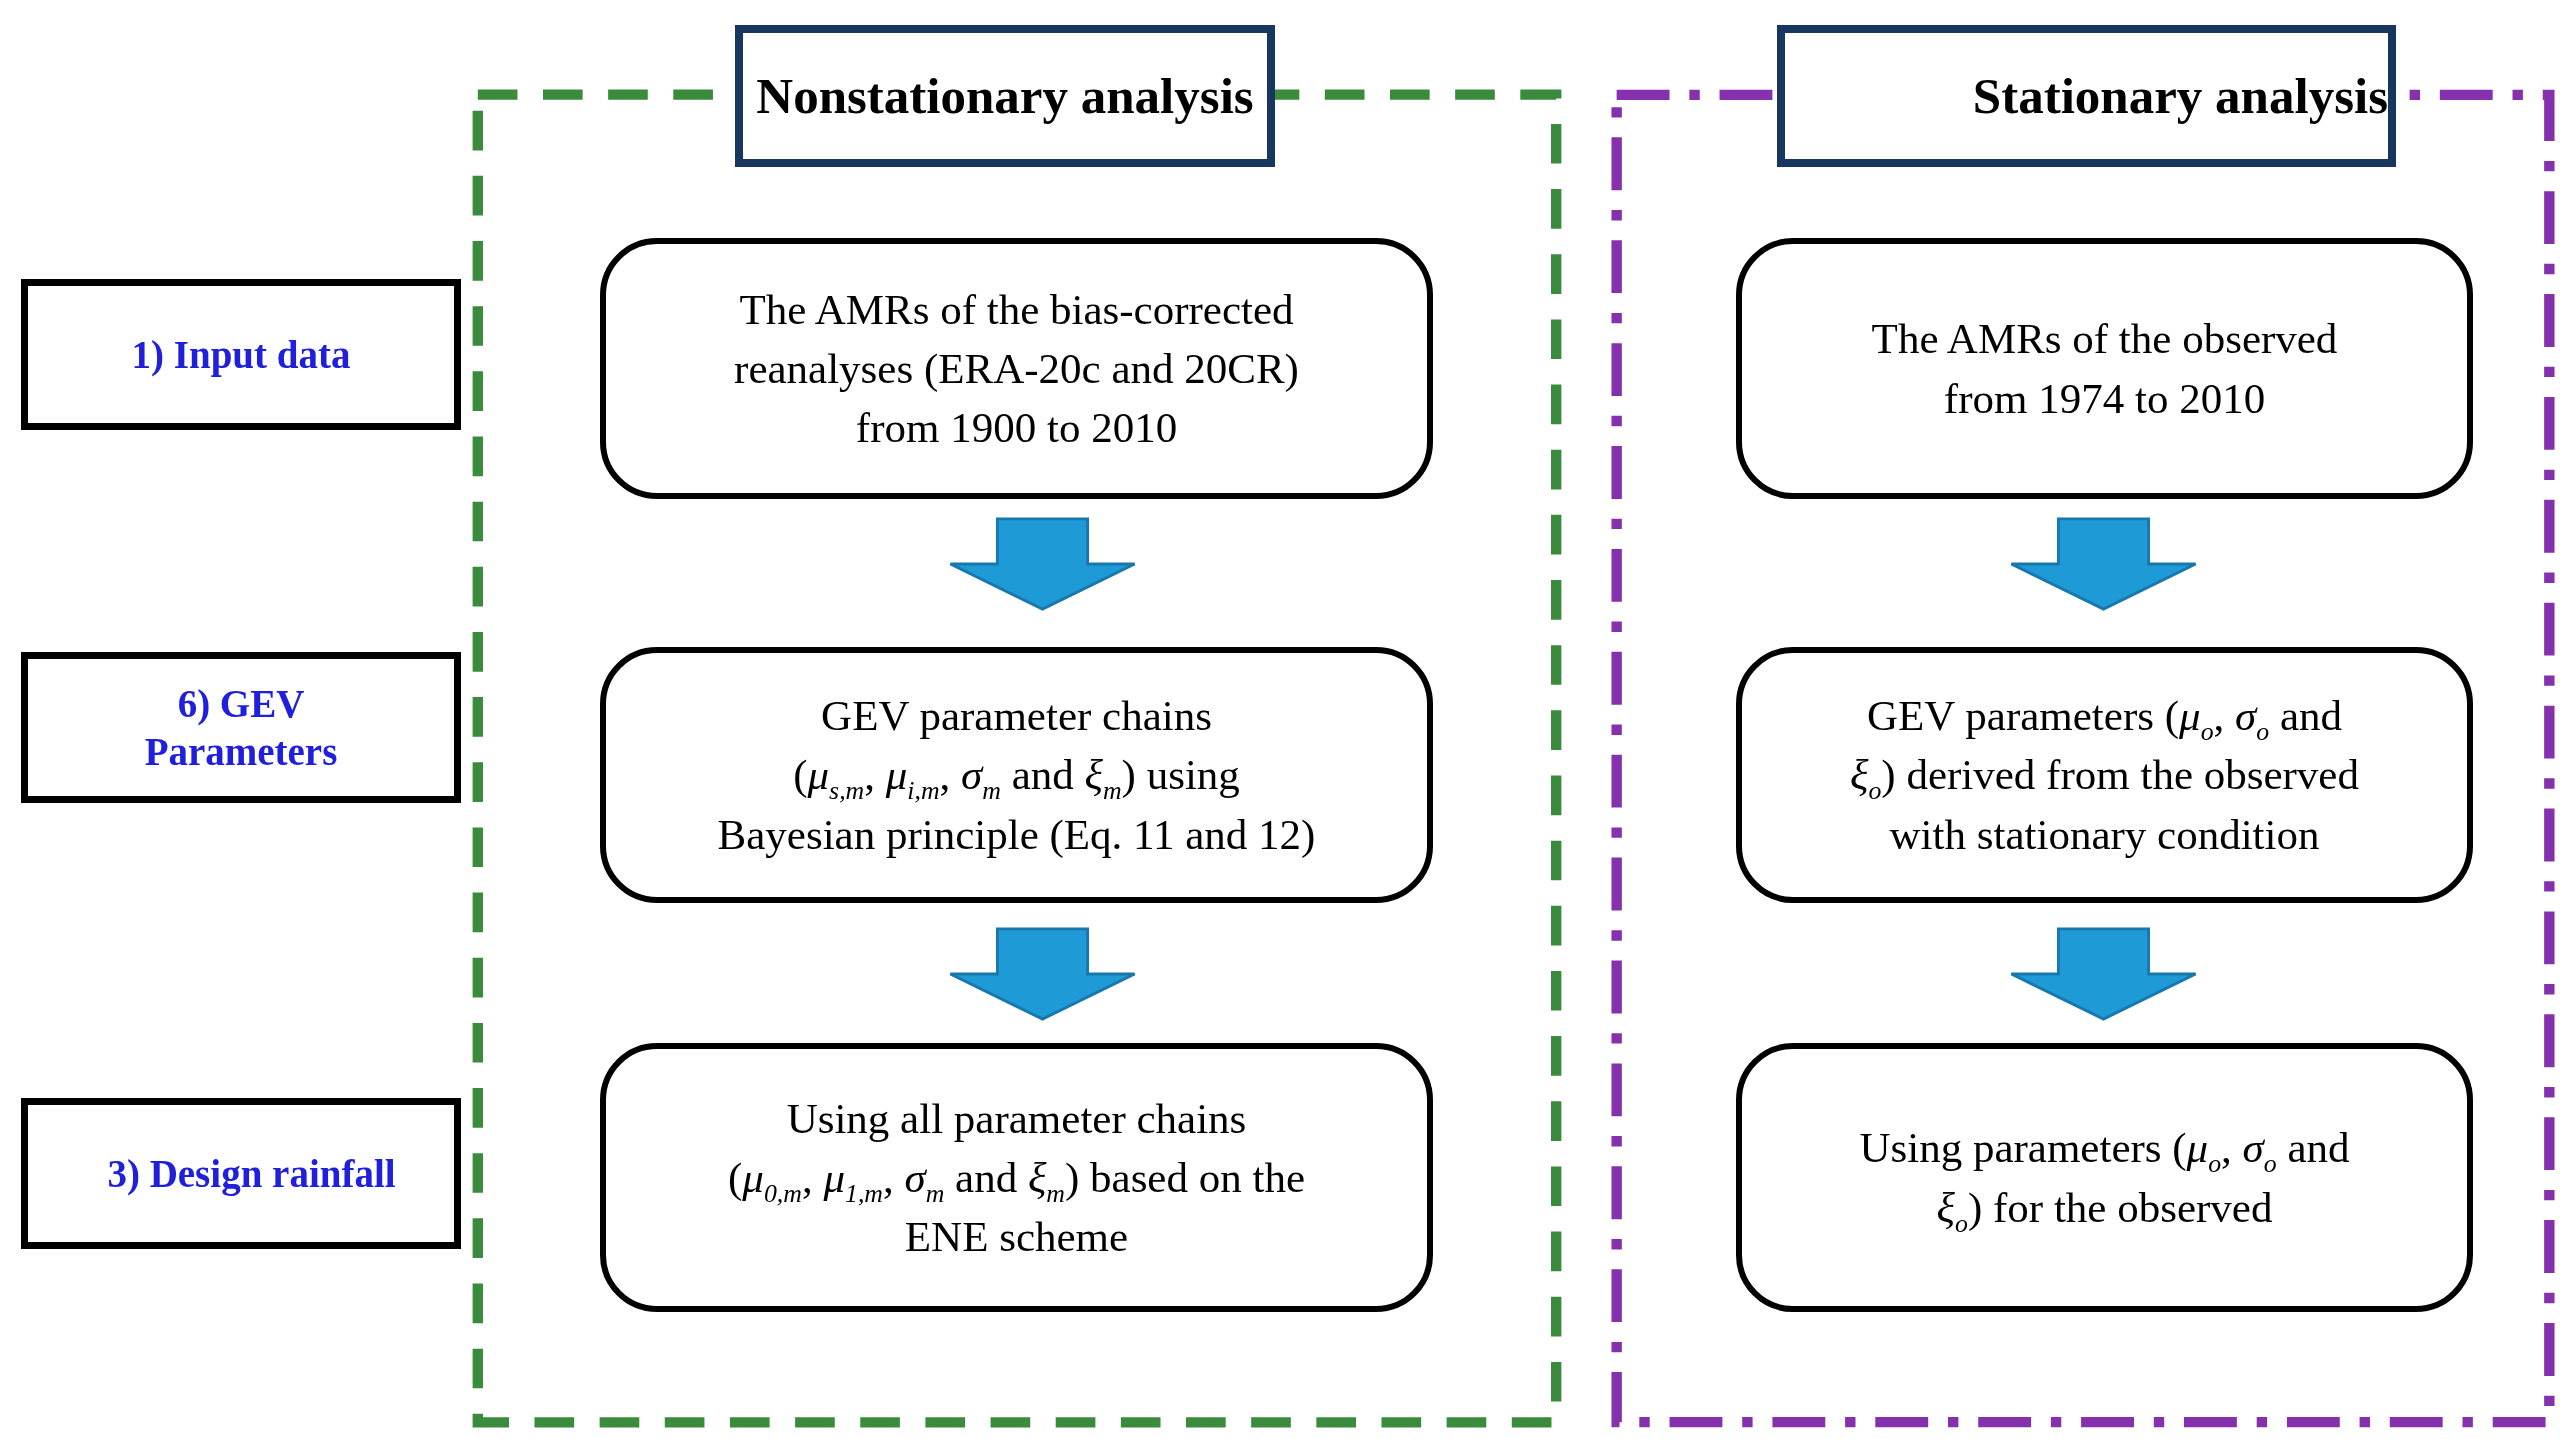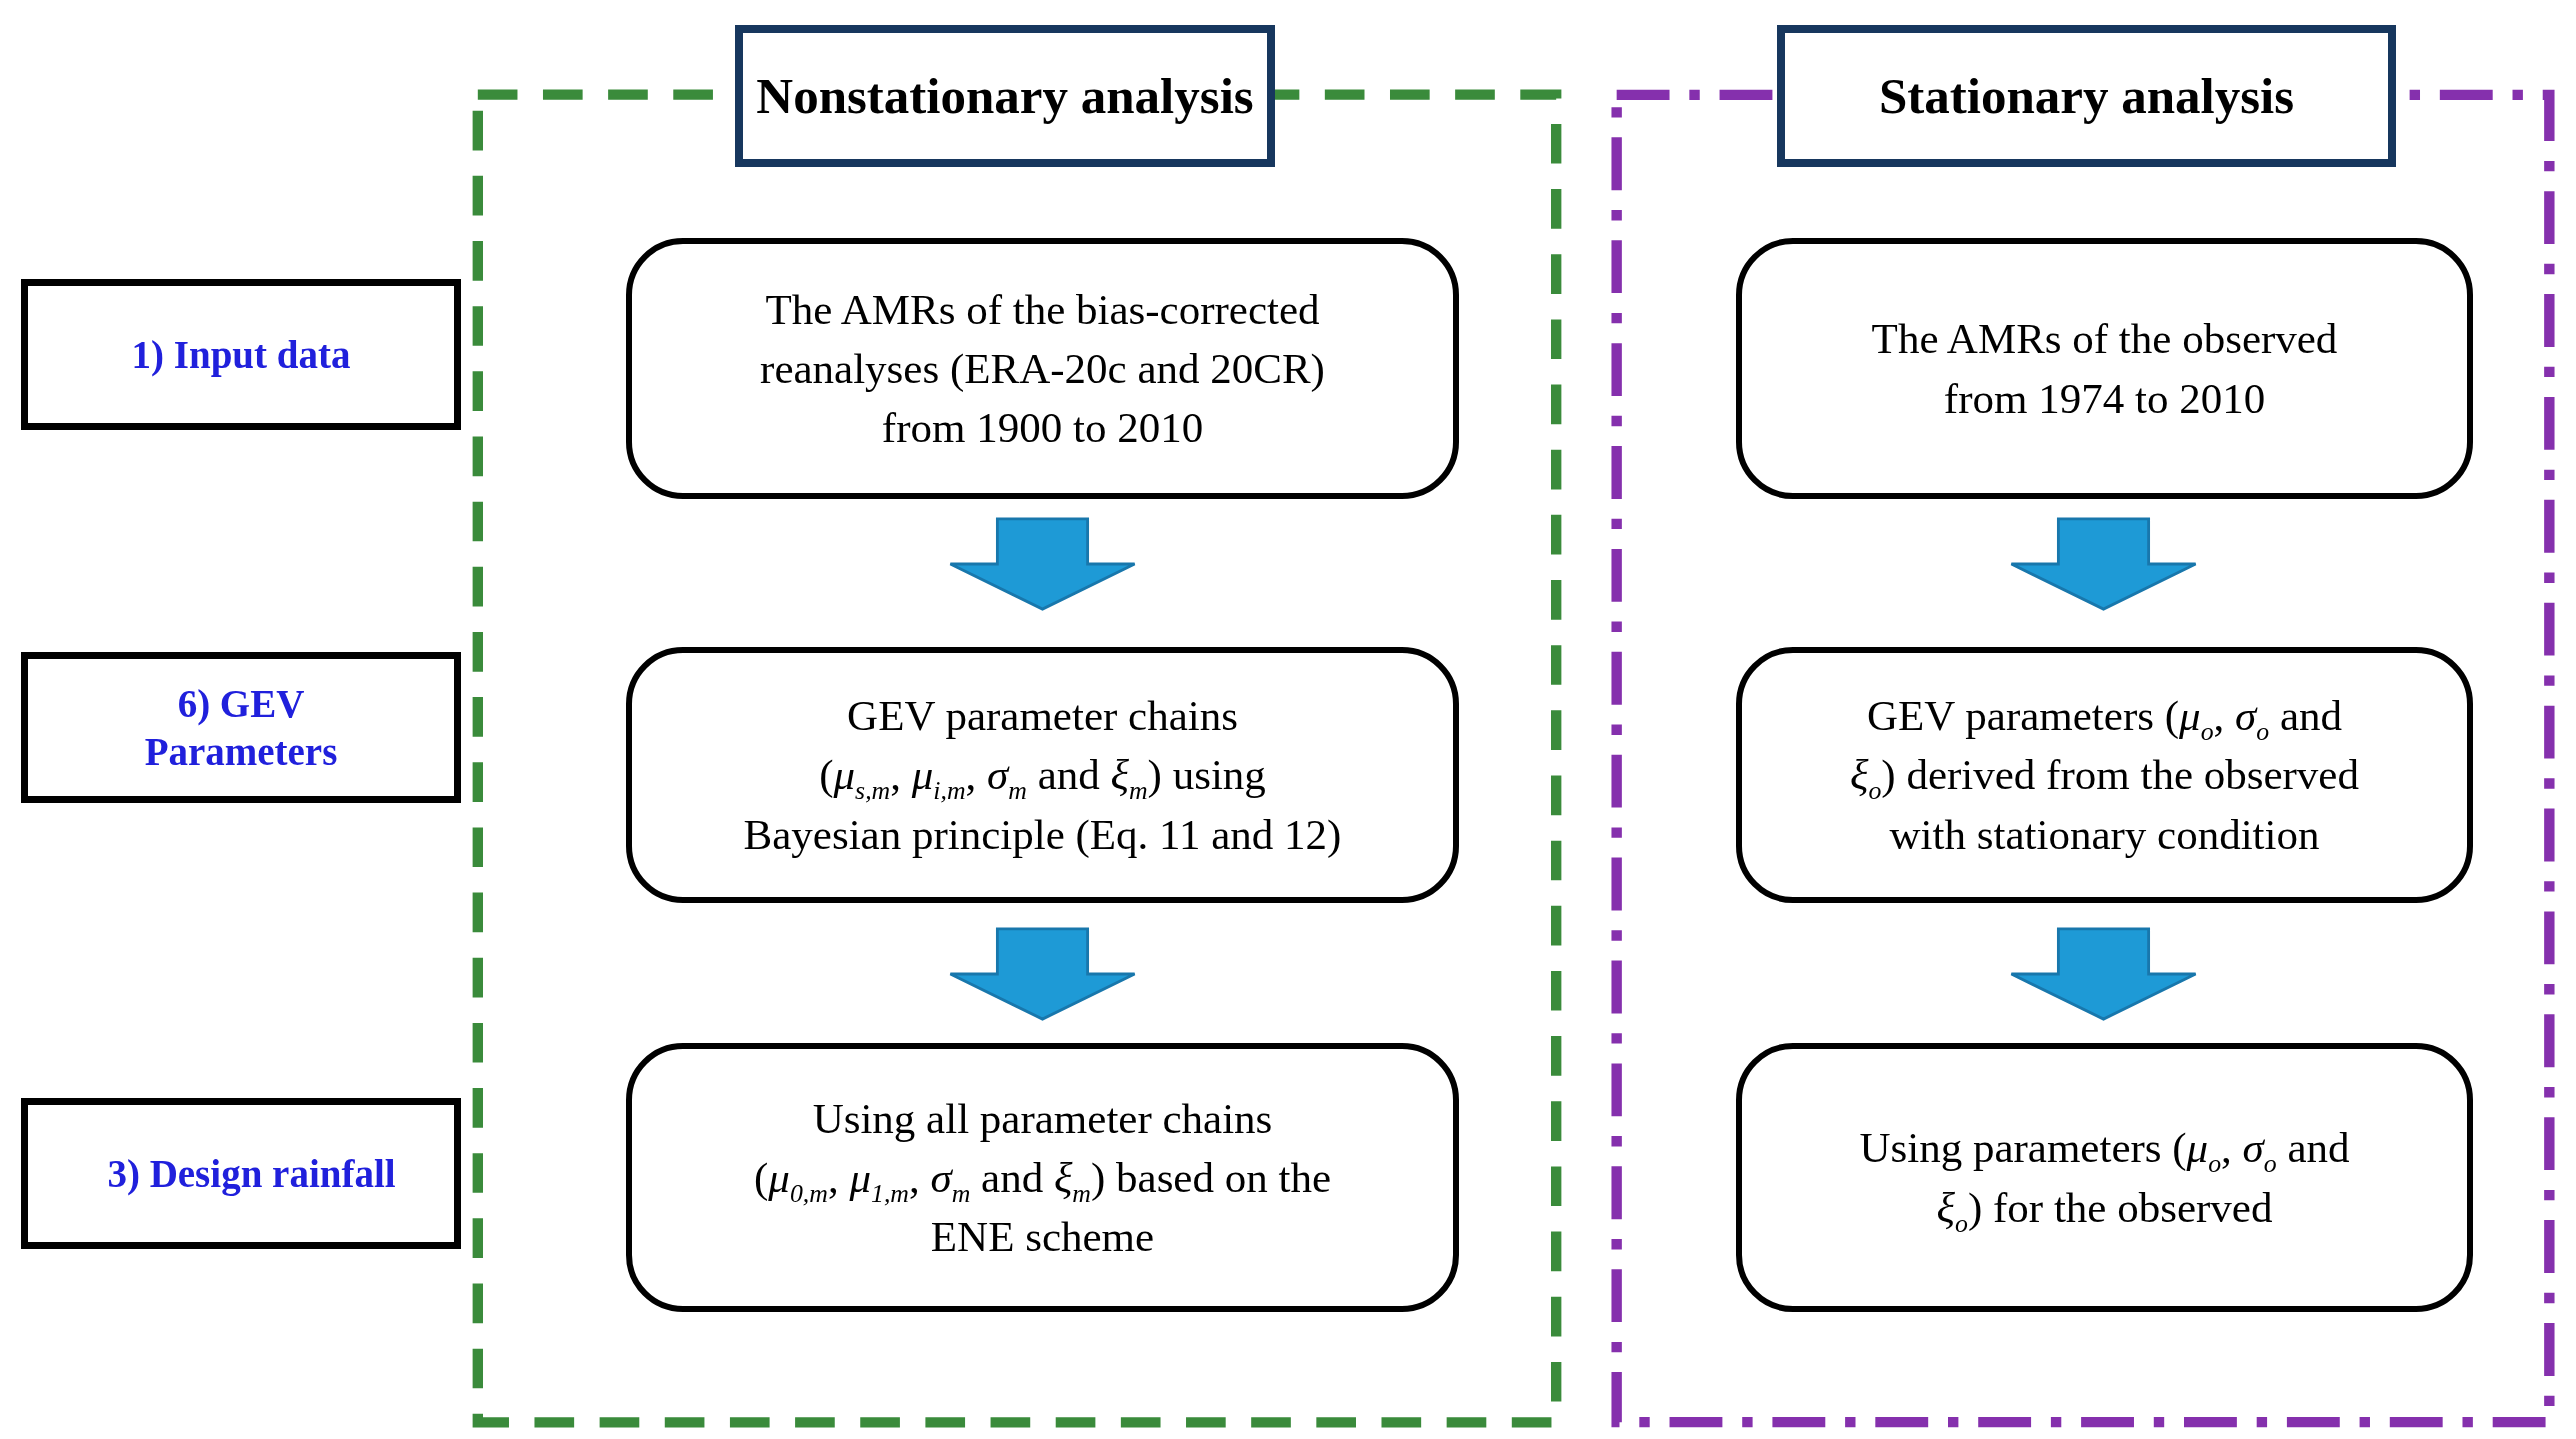--- a/index.html
+++ b/index.html
@@ -63,39 +63,39 @@
     border: 8.5px solid var(--title-box-border, #17375E);
     display: flex;
     align-items: center;
     justify-content: center;
     text-align: center;
     font-weight: bold;
     font-size: 51px;
     z-index: 2;
   }
   #title-nonstat { left: 735px;  width: 540px; }
-  #title-stat    { left: 1777px; width: 619px; }
+  #title-stat    { left: 1777px; width: 619px; justify-content: flex-end; }
 
   
   .step-box {
     position: absolute;
     background: #fff;
     border: 6.6px solid var(--box-border, #000);
     border-radius: 57px;
     display: flex;
     align-items: center;
     justify-content: center;
     text-align: center;
     font-size: 43px;
     line-height: 1.38;
     white-space: pre-line;
     padding: 0 23px;
     z-index: 1;
   }
-  .col-nonstat.step-box { left: 626px;  width: 833px; }
+  .col-nonstat.step-box { left: 600px;  width: 833px; }
   .col-stat.step-box    { left: 1736px; width: 737px; }
   #ns-step-1, #st-step-1 { top: 238px;  height: 261px; }
   #ns-step-2, #st-step-2 { top: 647px;  height: 256px; }
   #ns-step-3, #st-step-3 { top: 1043px; height: 269px; }
 
   .step-text sub, .step-text i { font-style: italic; }
   .step-text sub { font-size: 0.6em; line-height: 0; }
 
   
   .down-arrow { position: absolute; width: 189px; height: 94px; z-index: 1; }

